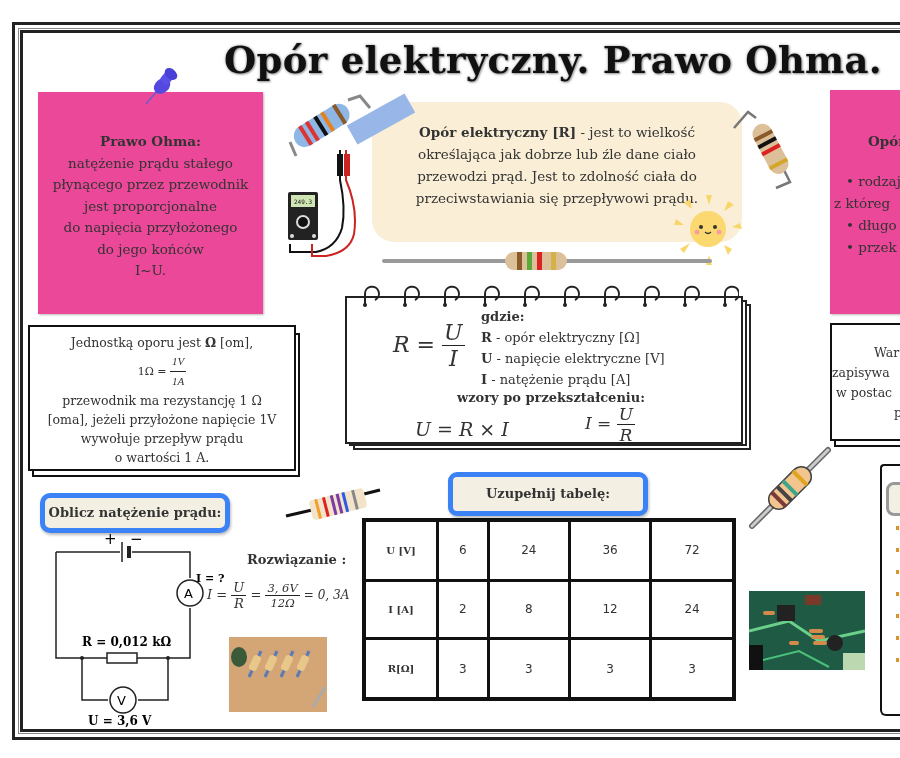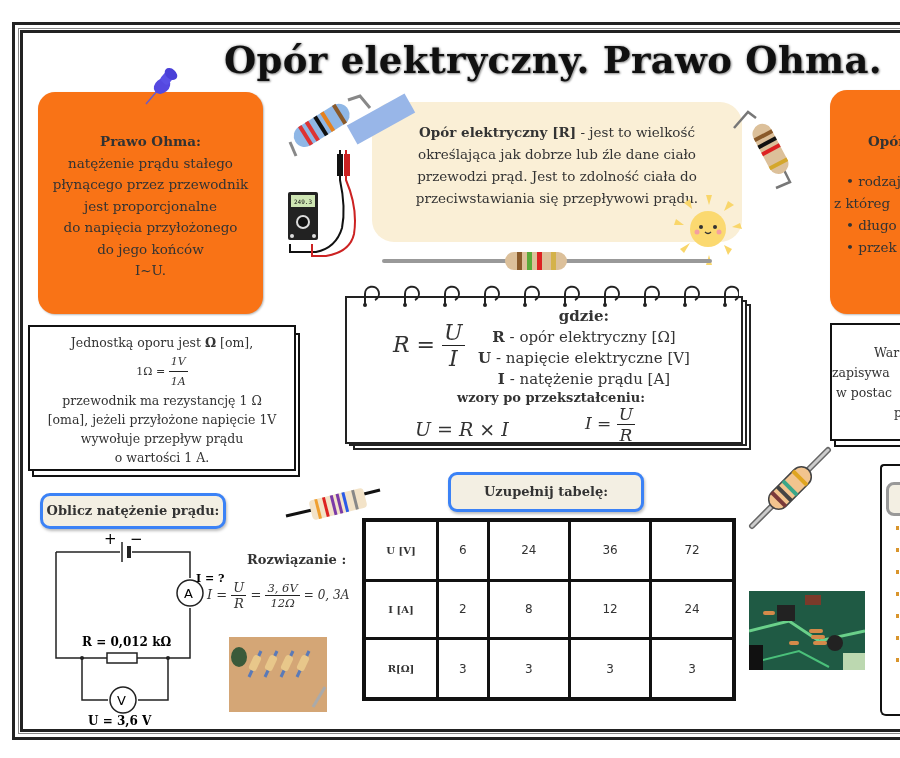--- a/index.html
+++ b/index.html
@@ -1,38 +1,38 @@
 <!DOCTYPE html>
 <html><head>
 <meta charset="utf-8">
 <style>
   html,body{margin:0;padding:0;background:#fff;}
   body{width:900px;height:758px;position:relative;overflow:hidden;font-family:"DejaVu Serif","Liberation Serif",serif;color:#333;}
   .frame{position:absolute;left:12px;top:22px;width:900px;height:718px;border:3px solid #222;box-sizing:border-box;}
   .frame-inner{position:absolute;left:5px;top:5px;right:-10px;bottom:5px;border:3px solid #222;}
   .frame-mid{position:absolute;left:3px;top:3px;right:-10px;bottom:3px;border:1px solid #888;}
   .title{position:absolute;left:224px;top:38px;font-family:"DejaVu Serif",serif;font-weight:bold;font-size:37px;color:#111;text-shadow:0 0 3px #aaa,1px 1px 2px #999;letter-spacing:0.3px;}
-  .note{position:absolute;background:#f97316;box-shadow:1px 1px 2px #bbb;border-radius:17px;}
+  .note{position:absolute;background:#ec4899;box-shadow:1px 1px 2px #bbb;}
   .note-left{left:38px;top:92px;width:225px;height:222px;text-align:center;font-size:13.5px;line-height:21.5px;}
   .note-left .inner{padding-top:39px;}
   .note-right{left:830px;top:90px;width:90px;height:224px;font-size:13.5px;line-height:22px;}
   .bold{font-weight:bold;}
   .def-box{position:absolute;left:372px;top:102px;width:370px;height:140px;background:#faefd6;border-radius:22px;text-align:center;font-size:13.5px;line-height:22px;}
   .def-box .txt{padding-top:19px;}
   .tape{position:absolute;left:348px;top:108px;width:66px;height:22px;background:#98b6e8;transform:rotate(-29deg);}
   .rod{position:absolute;left:382px;top:259px;width:330px;height:4px;background:#999;border-radius:2px;}
   .notebook{position:absolute;left:345px;top:290px;width:405px;height:162px;}
   .nb-page{position:absolute;border:2px solid #222;background:#fff;}
   .formula-big{font-family:"DejaVu Serif",serif;font-style:italic;font-size:22px;}
   .frac{display:inline-block;vertical-align:middle;text-align:center;}
   .frac .num{display:block;border-bottom:1.5px solid #222;padding:0 2px;}
   .frac .den{display:block;}
   .box-unit{position:absolute;left:28px;top:325px;width:268px;height:150px;padding-left:18px;}
   .box-unit .pg{position:absolute;border:2px solid #111;background:#fff;}
-  .label-btn{position:absolute;background:#f3efe3;border:3px solid #3b82f6;border-radius:9px;box-shadow:1px 2px 3px #bbb;font-weight:bold;font-size:13px;text-align:center;}
+  .label-btn{position:absolute;background:#f3efe3;border:5px solid #3b82f6;border-radius:9px;box-shadow:1px 2px 3px #bbb;font-weight:bold;font-size:13px;text-align:center;}
   table.data{position:absolute;left:362px;top:518px;width:374px;height:183px;border-collapse:collapse;border:4px solid #111;}
   table.data td{border:3px solid #111;text-align:center;font-size:12px;color:#333;font-family:"DejaVu Sans",sans-serif;}
   table.data td.head{font-family:"DejaVu Serif",serif;font-weight:bold;font-size:10px;width:68px;}
   .circuit{position:absolute;left:30px;top:528px;width:210px;height:200px;}
   .solution-title{position:absolute;left:247px;top:552px;font-weight:bold;font-size:13px;}
   .solution-eq{position:absolute;left:207px;top:580px;font-style:italic;font-size:13px;}
   .photo{position:absolute;}
   .box-warto{position:absolute;left:830px;top:323px;width:90px;height:120px;}
   .box-warto .pg{position:absolute;border:2px solid #111;background:#fff;}
   .box-right2{position:absolute;left:878px;top:460px;width:40px;height:260px;}
@@ -178,41 +178,41 @@
         <circle cx="246" cy="25" r="2"></circle>
         <circle cx="286" cy="25" r="2"></circle>
         <circle cx="326" cy="25" r="2"></circle>
         <circle cx="366" cy="25" r="2"></circle>
       </g>
   </svg>
   <div class="formula-big" style="position:absolute;left:48px;top:30px;">
     <span>R =</span>
     <span class="frac"><span class="num">U</span><span class="den">I</span></span>
   </div>
-  <div style="position:absolute;left:124px;top:16px;width:230px;text-align:center;font-size:15px;line-height:21px;">
+  <div style="position:absolute;left:136px;top:16px;width:230px;font-size:13px;line-height:21px;">
     <div class="bold">gdzie:</div>
     <div><span class="bold">R</span><span> - opór elektryczny [Ω]</span></div>
     <div><span class="bold">U</span><span> - napięcie elektryczne [V]</span></div>
     <div><span class="bold">I</span><span> - natężenie prądu [A]</span></div>
   </div>
   <div class="bold" style="position:absolute;left:112px;top:100px;font-size:13px;">wzory po przekształceniu:</div>
   <div class="formula-big" style="position:absolute;left:70px;top:128px;font-size:19px;">U = R × I</div>
   <div class="formula-big" style="position:absolute;left:240px;top:114px;font-size:17px;">
     <span>I =</span>
     <span class="frac"><span class="num">U</span><span class="den">R</span></span>
   </div>
 </div>
 
 <div class="box-unit">
   <div class="pg" style="left:4px;top:8px;width:264px;height:140px;"></div>
   <div class="pg" style="left:0;top:0;width:264px;height:142px;text-align:center;font-size:12.5px;line-height:19px;">
     <div style="padding-top:6px;"><span>Jednostką oporu jest </span><span class="bold">Ω</span><span> [om],</span></div>
     <div class="formula-big" style="font-size:11px;font-style:normal;">
       <span>1Ω =</span>
-      <span class="frac" style="font-style:italic;"><span class="num">1V</span><span class="den">1A</span></span>
+      <span class="frac" style="font-style:italic;font-family:Liberation Serif, serif;"><span class="num">1V</span><span class="den">1A</span></span>
     </div>
     <div>przewodnik ma rezystancję 1 Ω</div>
     <div>[oma], jeżeli przyłożone napięcie 1V</div>
     <div>wywołuje przepływ prądu</div>
     <div>o wartości 1 A.</div>
   </div>
 </div>
 
 <div class="box-warto">
   <div class="pg" style="left:4px;top:8px;width:90px;height:112px;"></div>

